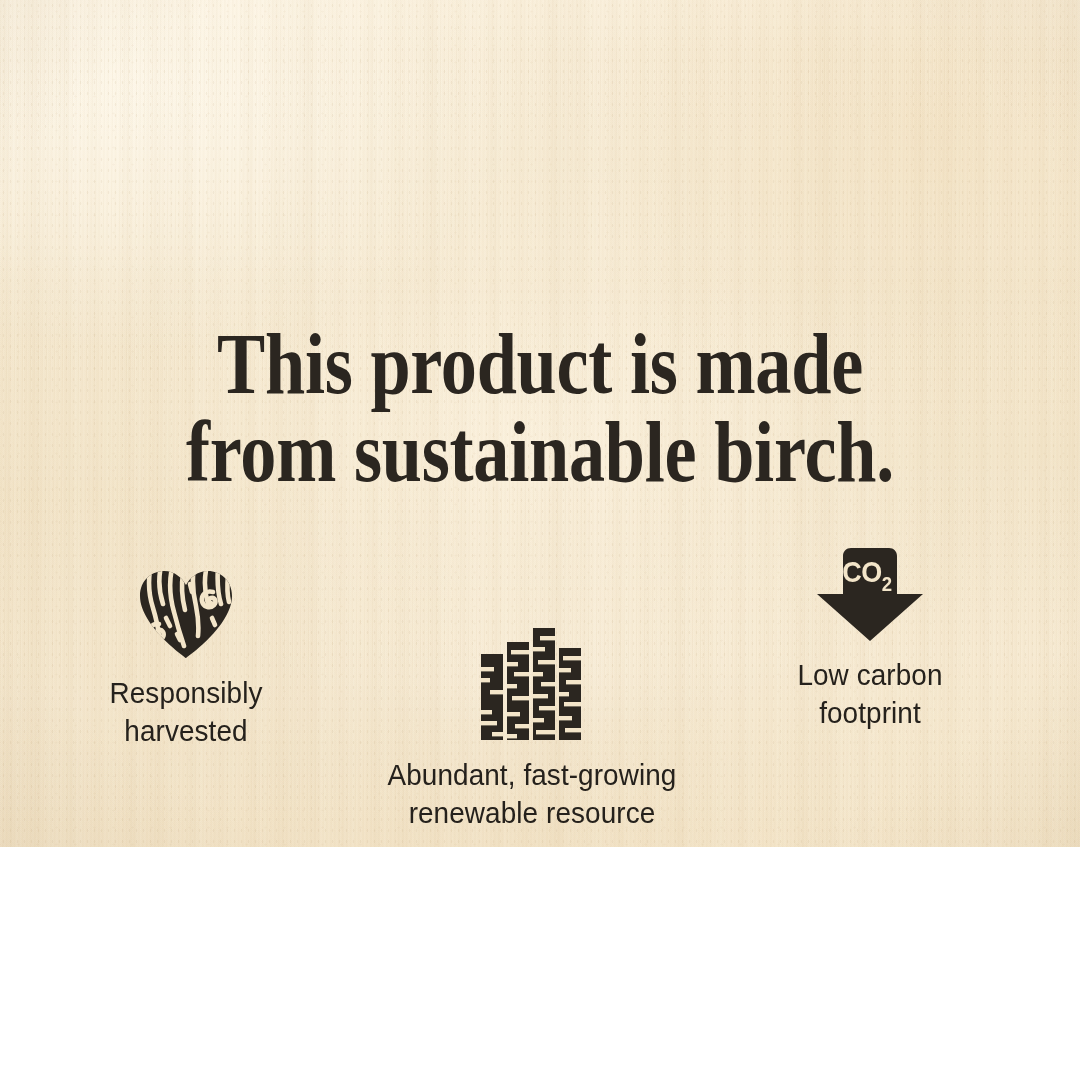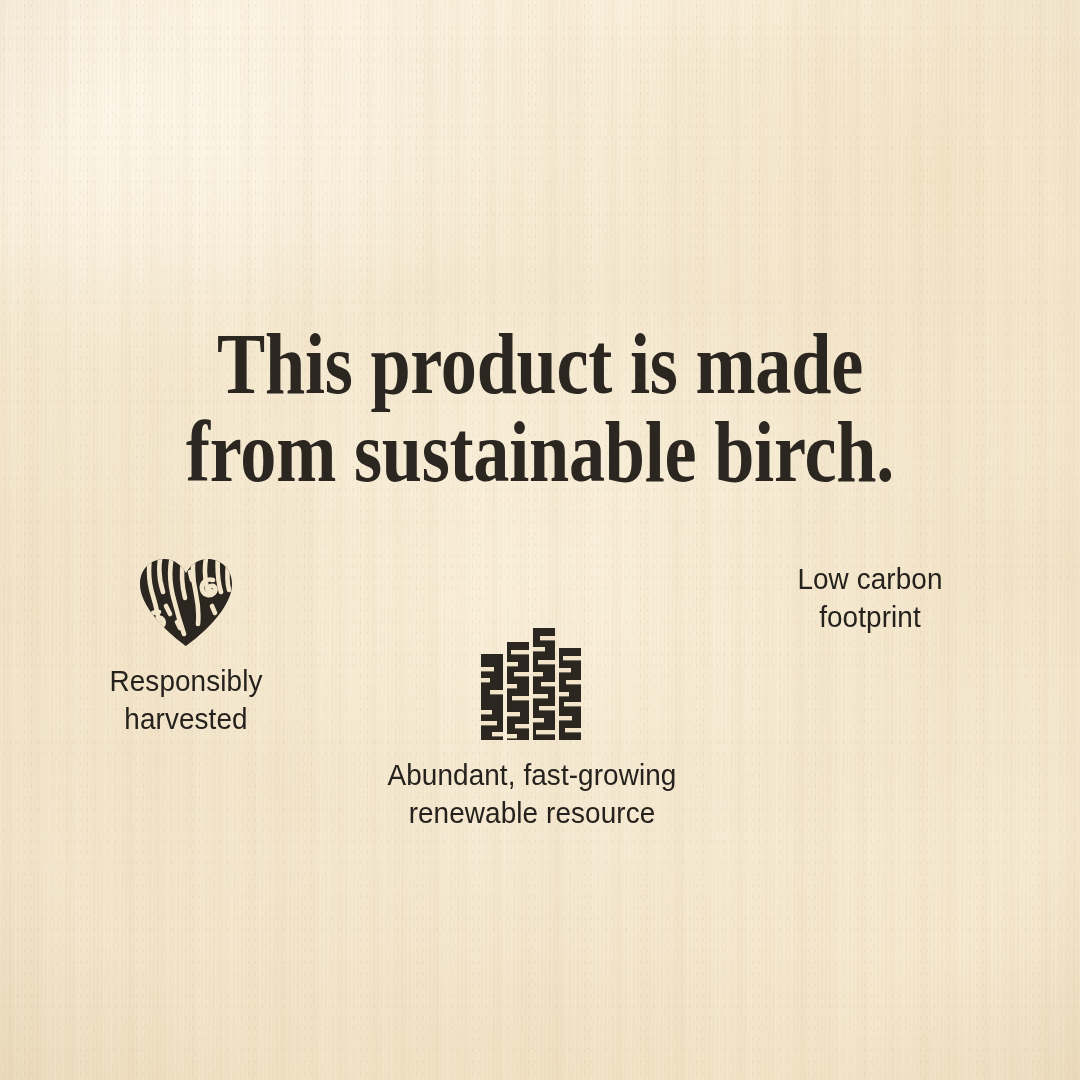--- a/index.html
+++ b/index.html
@@ -5,21 +5,21 @@
 <style>
   html, body {
     margin: 0;
     padding: 0;
     background: #ffffff;
   }
 
   #poster {
     position: relative;
     width: 1080px;
-    height: 1080px;
+    height: 847px;
     overflow: hidden;
     background-color: #f2e3c8;
     font-family: "Liberation Sans", sans-serif;
   }
 
   
   .tex {
     position: absolute;
     inset: 0;
     pointer-events: none;
@@ -159,21 +159,21 @@
     margin-top: 14px;
     color: #25211c;
     font-size: 30px;
     line-height: 1.28;
     letter-spacing: .1px;
     transform: scaleX(.93);
     white-space: pre-line;
   }
 
   
-  .b-left   { left:  26px; top:  12px; }
+  .b-left   { left:  26px; top:  24px; }
   .b-center { left: 372px; top: 80px; }
   .b-right  { left: 710px; top:   6px; }
 
   .b-left   .icon-wrap { height: 96px; }
   .b-center .icon-wrap { height: 122px; }
   .b-right  .icon-wrap { height: 96px; }
 
   svg { display: block; }
 </style>
 </head>
@@ -302,19 +302,38 @@
               <rect x="81" y="94" width="13" height="4.4"></rect>
               <rect x="87" y="106" width="16" height="4.4"></rect>
             </g>
           </svg>
         </div>
         <div class="caption">Abundant, fast-growing
 renewable resource</div>
       </div>
 
       <div class="benefit b-right">
+        <div class="icon-wrap">
+          <svg width="116" height="94" viewBox="0 0 116 94" aria-hidden="true">
+
+            <path d="M31 8
+                     C 31 3.4, 34.4 0, 39 0
+                     L 77 0
+                     C 81.6 0, 85 3.4, 85 8
+                     L 85 46
+                     L 111 46
+                     L 58 93
+                     L 5 46
+                     L 31 46
+                     Z" fill="#2b2620"></path>
+
+            <text x="55" y="34" fill="#f3e5c9" font-family="'Liberation Sans', sans-serif" font-size="29" font-weight="bold" letter-spacing="-0.5" text-anchor="middle" transform="scale(0.93 1) translate(4 0)">
+              <tspan>CO</tspan><tspan dy="9" font-size="20">2</tspan>
+            </text>
+          </svg>
+        </div>
         <div class="caption">Low carbon
 footprint</div>
       </div>
 
     </div>
   </div>
 </div>
 
 </body></html>

